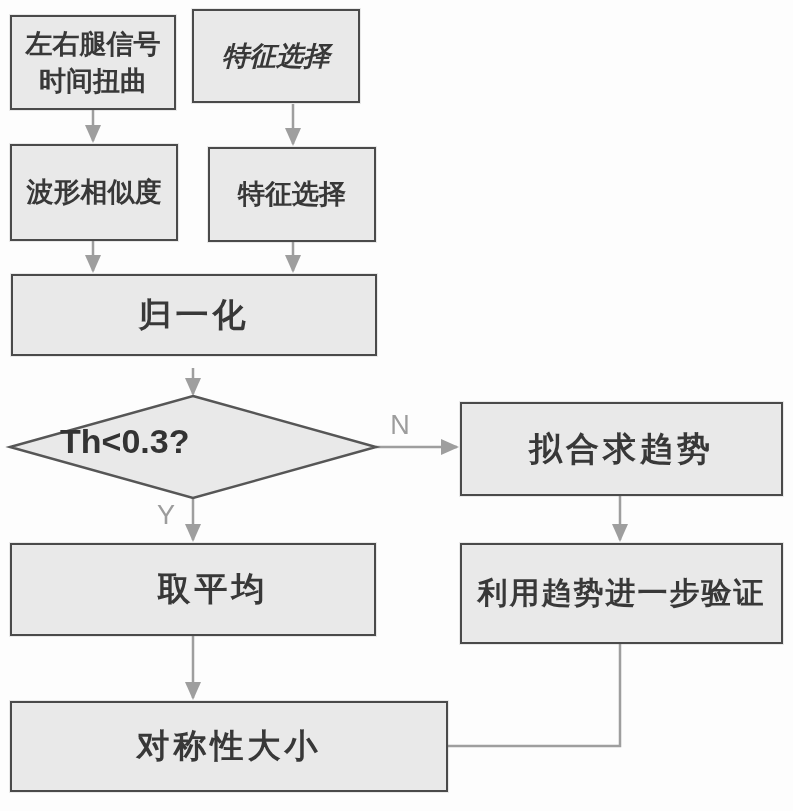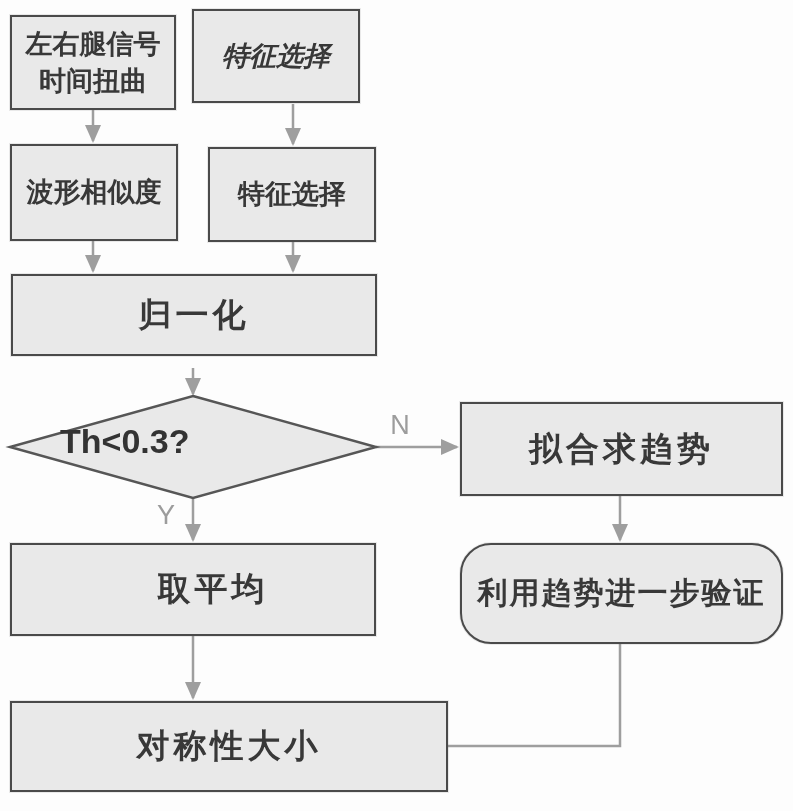--- a/index.html
+++ b/index.html
@@ -31,21 +31,21 @@
     text-align: center;
     color: #383838;
     font-weight: 600;
     box-shadow: 0 0 0 1px rgba(120,120,120,0.15);
   }
   .node .lbl {
     white-space: pre-line;
     line-height: 1.35;
   }
   .fs-sm  { font-size: 27px; }
-  .fs-md  { font-size: 30px; letter-spacing: 2px; border-radius: 31px; }
+  .fs-md  { font-size: 30px; letter-spacing: 2px; }
   .fs-lg  { font-size: 33px; letter-spacing: 4px; }
   .diamond-label {
     position: absolute;
     left: 60px; top: 422px;
     width: 266px;
     font-size: 34px;
     font-weight: 600;
     color: #333333;
   }
   .branch-label {

